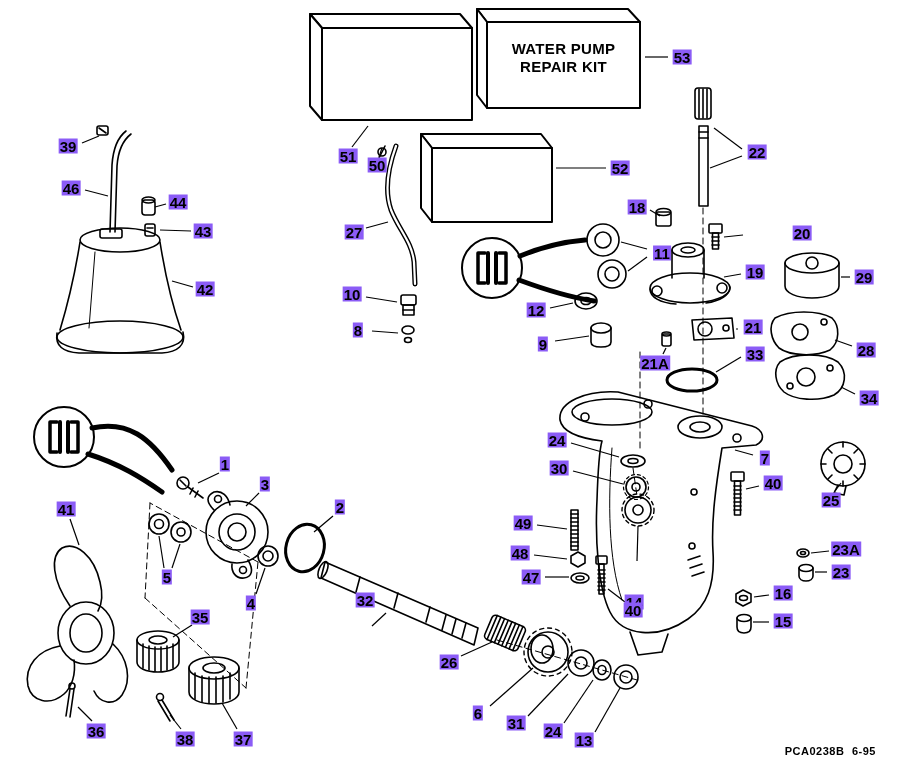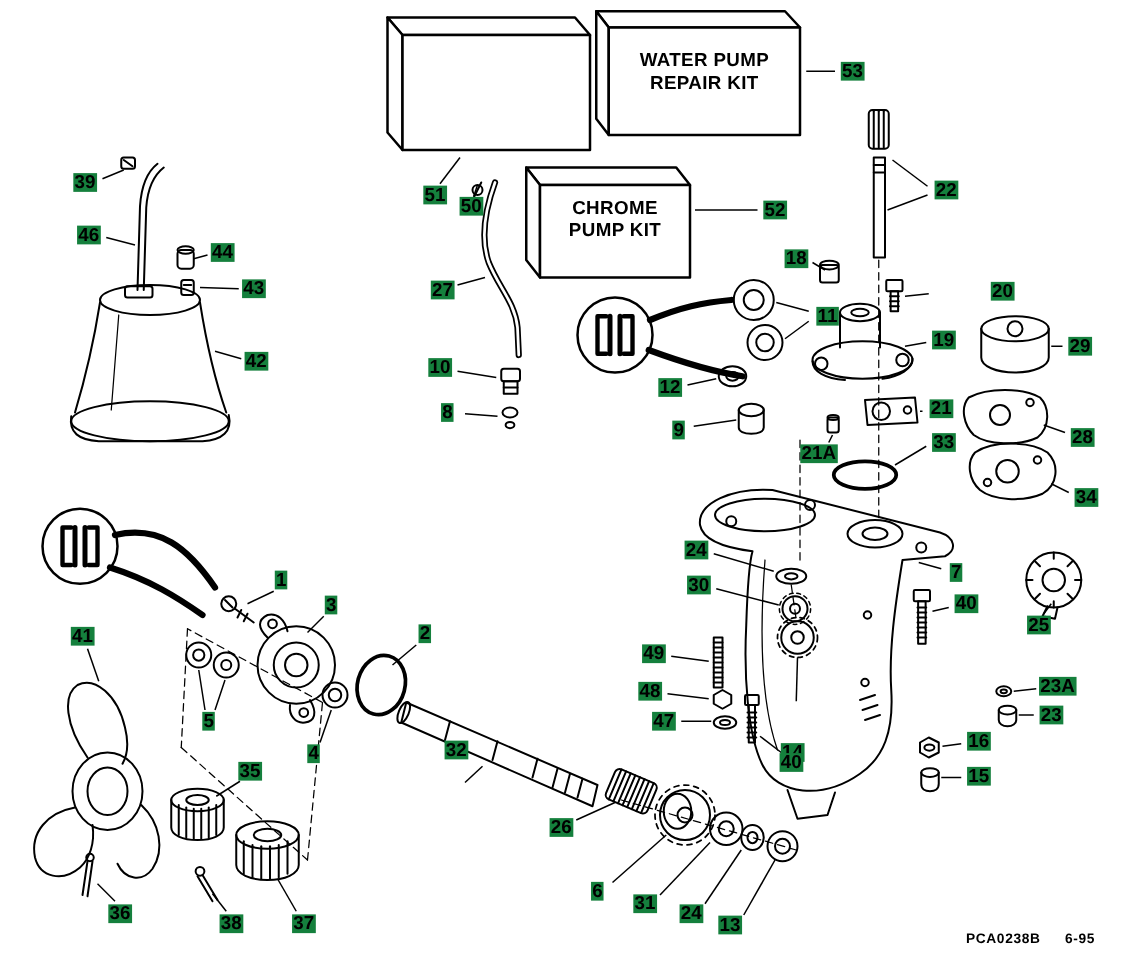--- a/index.html
+++ b/index.html
@@ -1,25 +1,25 @@
 <!DOCTYPE html>
 <html><head>
 <meta charset="utf-8">
 <style>
   html,body{margin:0;padding:0;background:#fff;}
   .stage{position:relative;width:900px;height:769px;background:#ffffff;overflow:hidden;
          font-family:"Liberation Sans",sans-serif;color:#000;}
   svg.layer{position:absolute;left:0;top:0;width:900px;height:769px;}
   .callout{position:absolute;transform:translate(-50%,-50%);font-weight:bold;font-size:15px;
-           white-space:nowrap;color:#000;background:#15803d;padding:0 1px;line-height:1;}
+           white-space:nowrap;color:#000;background:#8b5cf6;padding:0 1px;line-height:1;}
   .kit-label{position:absolute;text-align:center;font-weight:bold;font-size:15px;line-height:18px;
              letter-spacing:.3px;}
   .kit-label span{display:block;}
   .footer{position:absolute;right:24px;bottom:12px;font-size:11px;font-weight:bold;letter-spacing:.5px;}
-  .footer span + span{margin-left:16px;}
+  .footer span + span{margin-left:4px;}
 </style>
 </head>
 <body>
 
 <div class="stage">
 
   <svg class="layer" viewBox="0 0 900 769">
     <g stroke="#000" fill="none" stroke-width="1.6" stroke-linecap="round" stroke-linejoin="round">
 
       <g>
@@ -501,22 +501,18 @@
       <span class="callout" style="left: 185px; top: 739px;">38</span>
       <span class="callout" style="left: 243px; top: 739px;">37</span>
       <span class="callout" style="left: 358px; top: 330px;">8</span>
       <span class="callout" style="left: 352px; top: 294px;">10</span>
     </div>
 
   <div class="kit-label" style="left:487px;top:40px;width:153px">
     <span>WATER PUMP</span>
     <span>REPAIR KIT</span>
   </div>
-  <div class="kit-label" style="left:432px;top:158px;width:120px">
-    <span>CHROME</span>
-    <span>PUMP KIT</span>
-  </div>
 
   <div class="footer">
     <span>PCA0238B</span>
     <span>6-95</span>
   </div>
 </div>
 
 </body></html>

